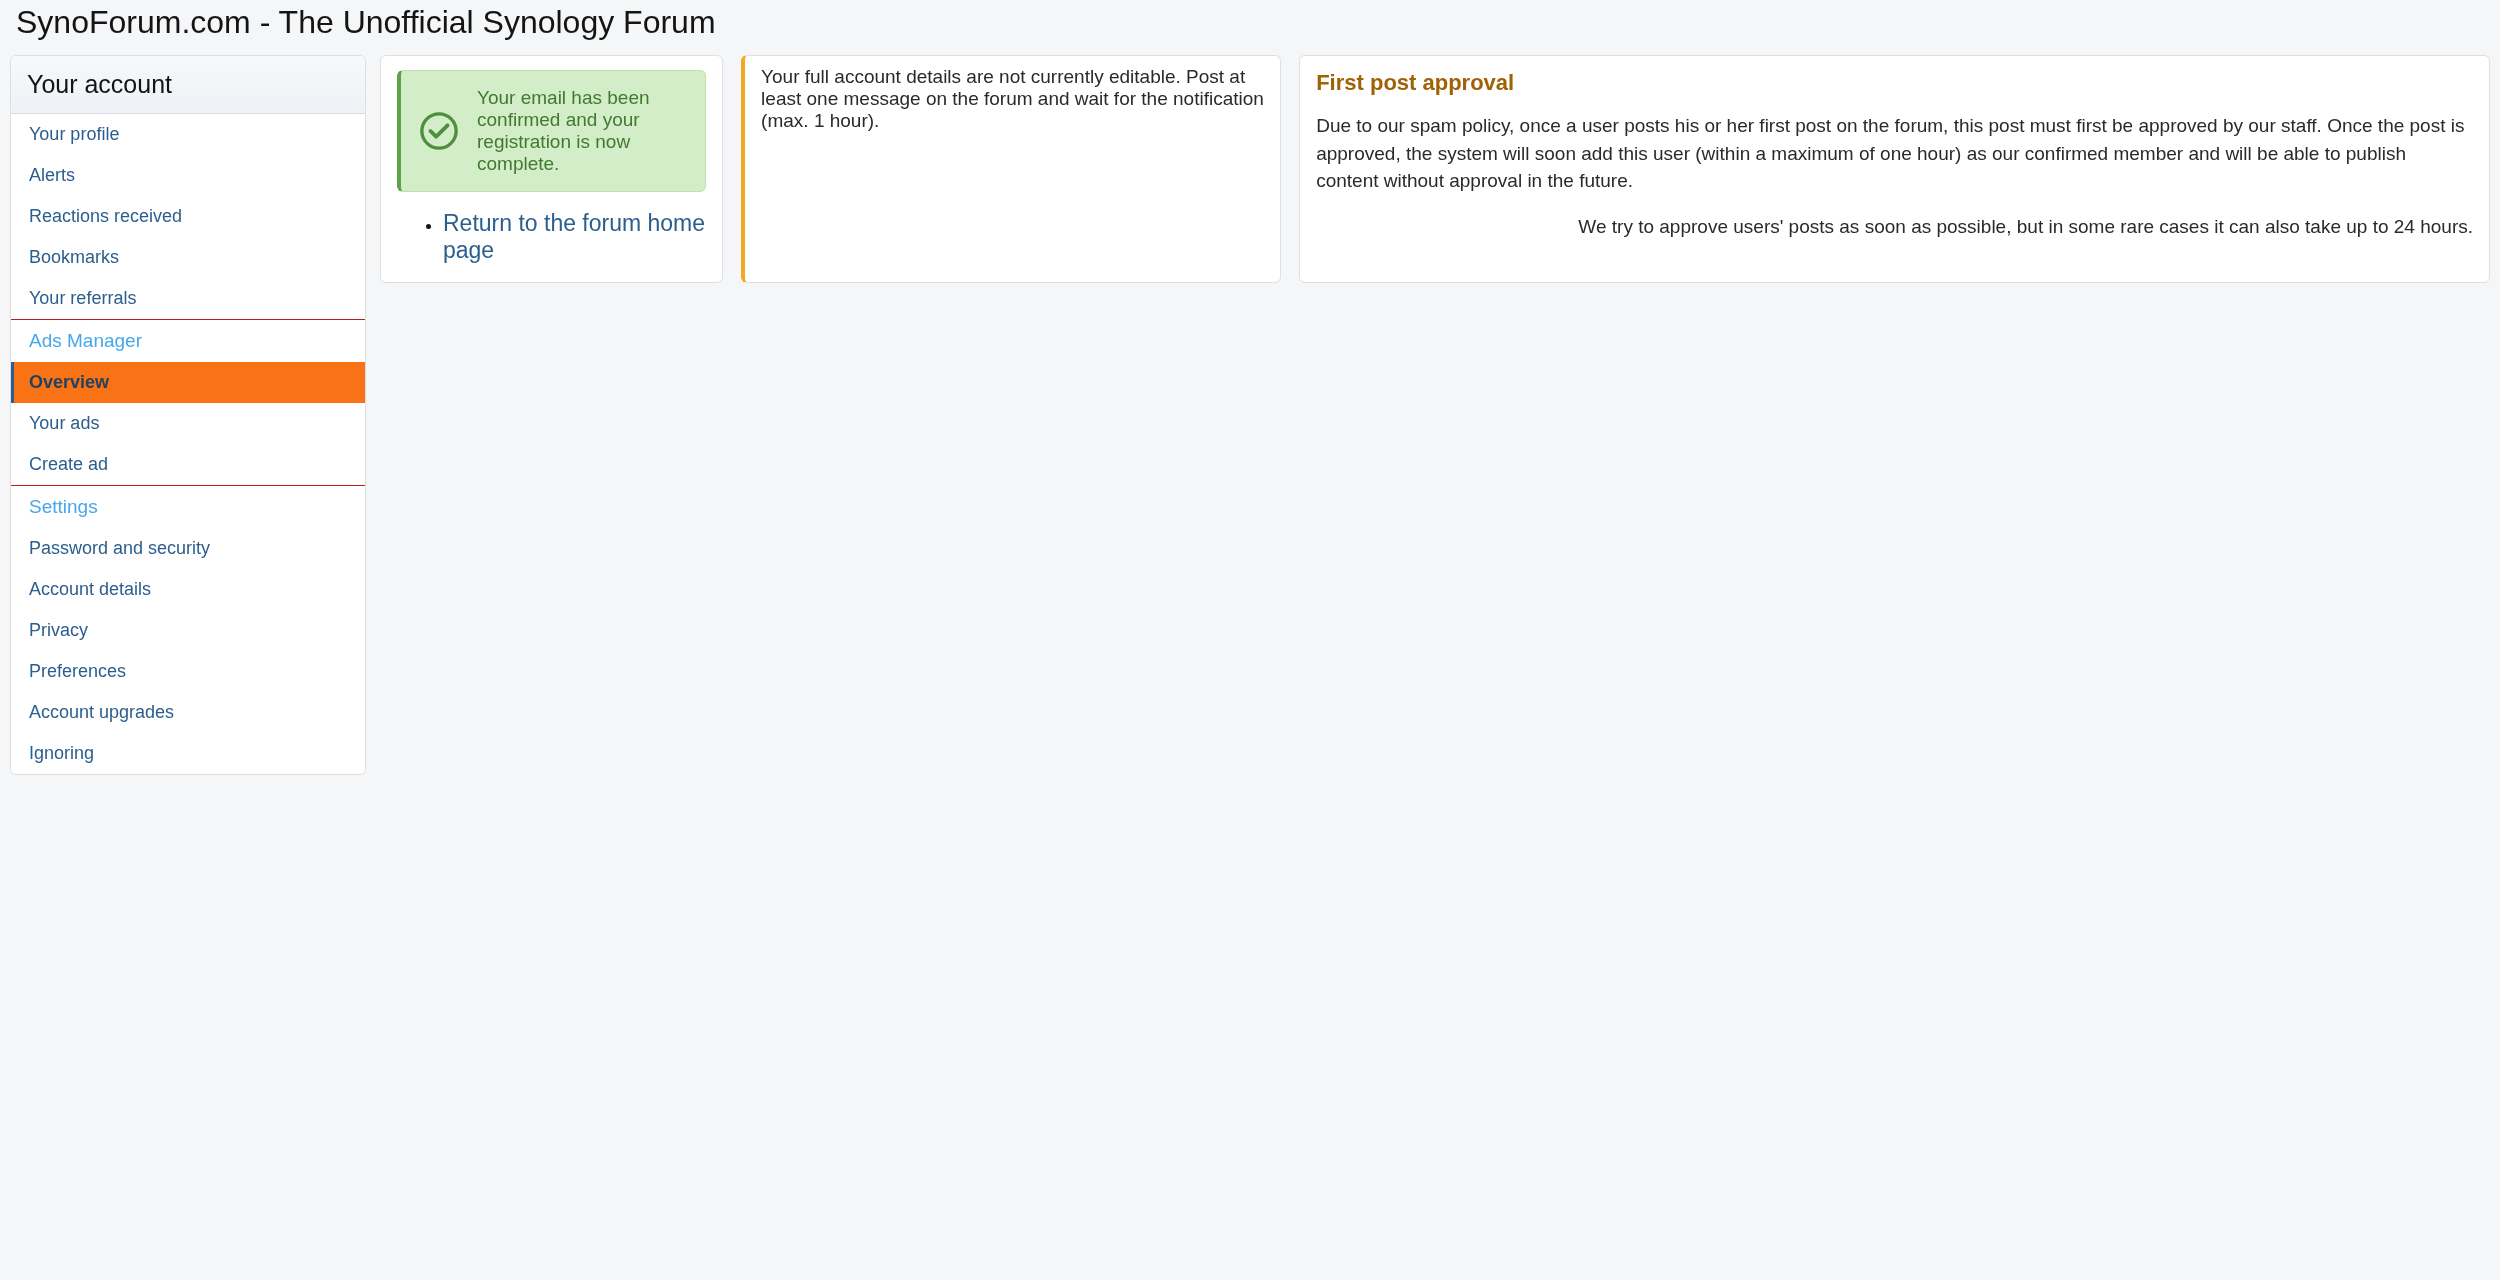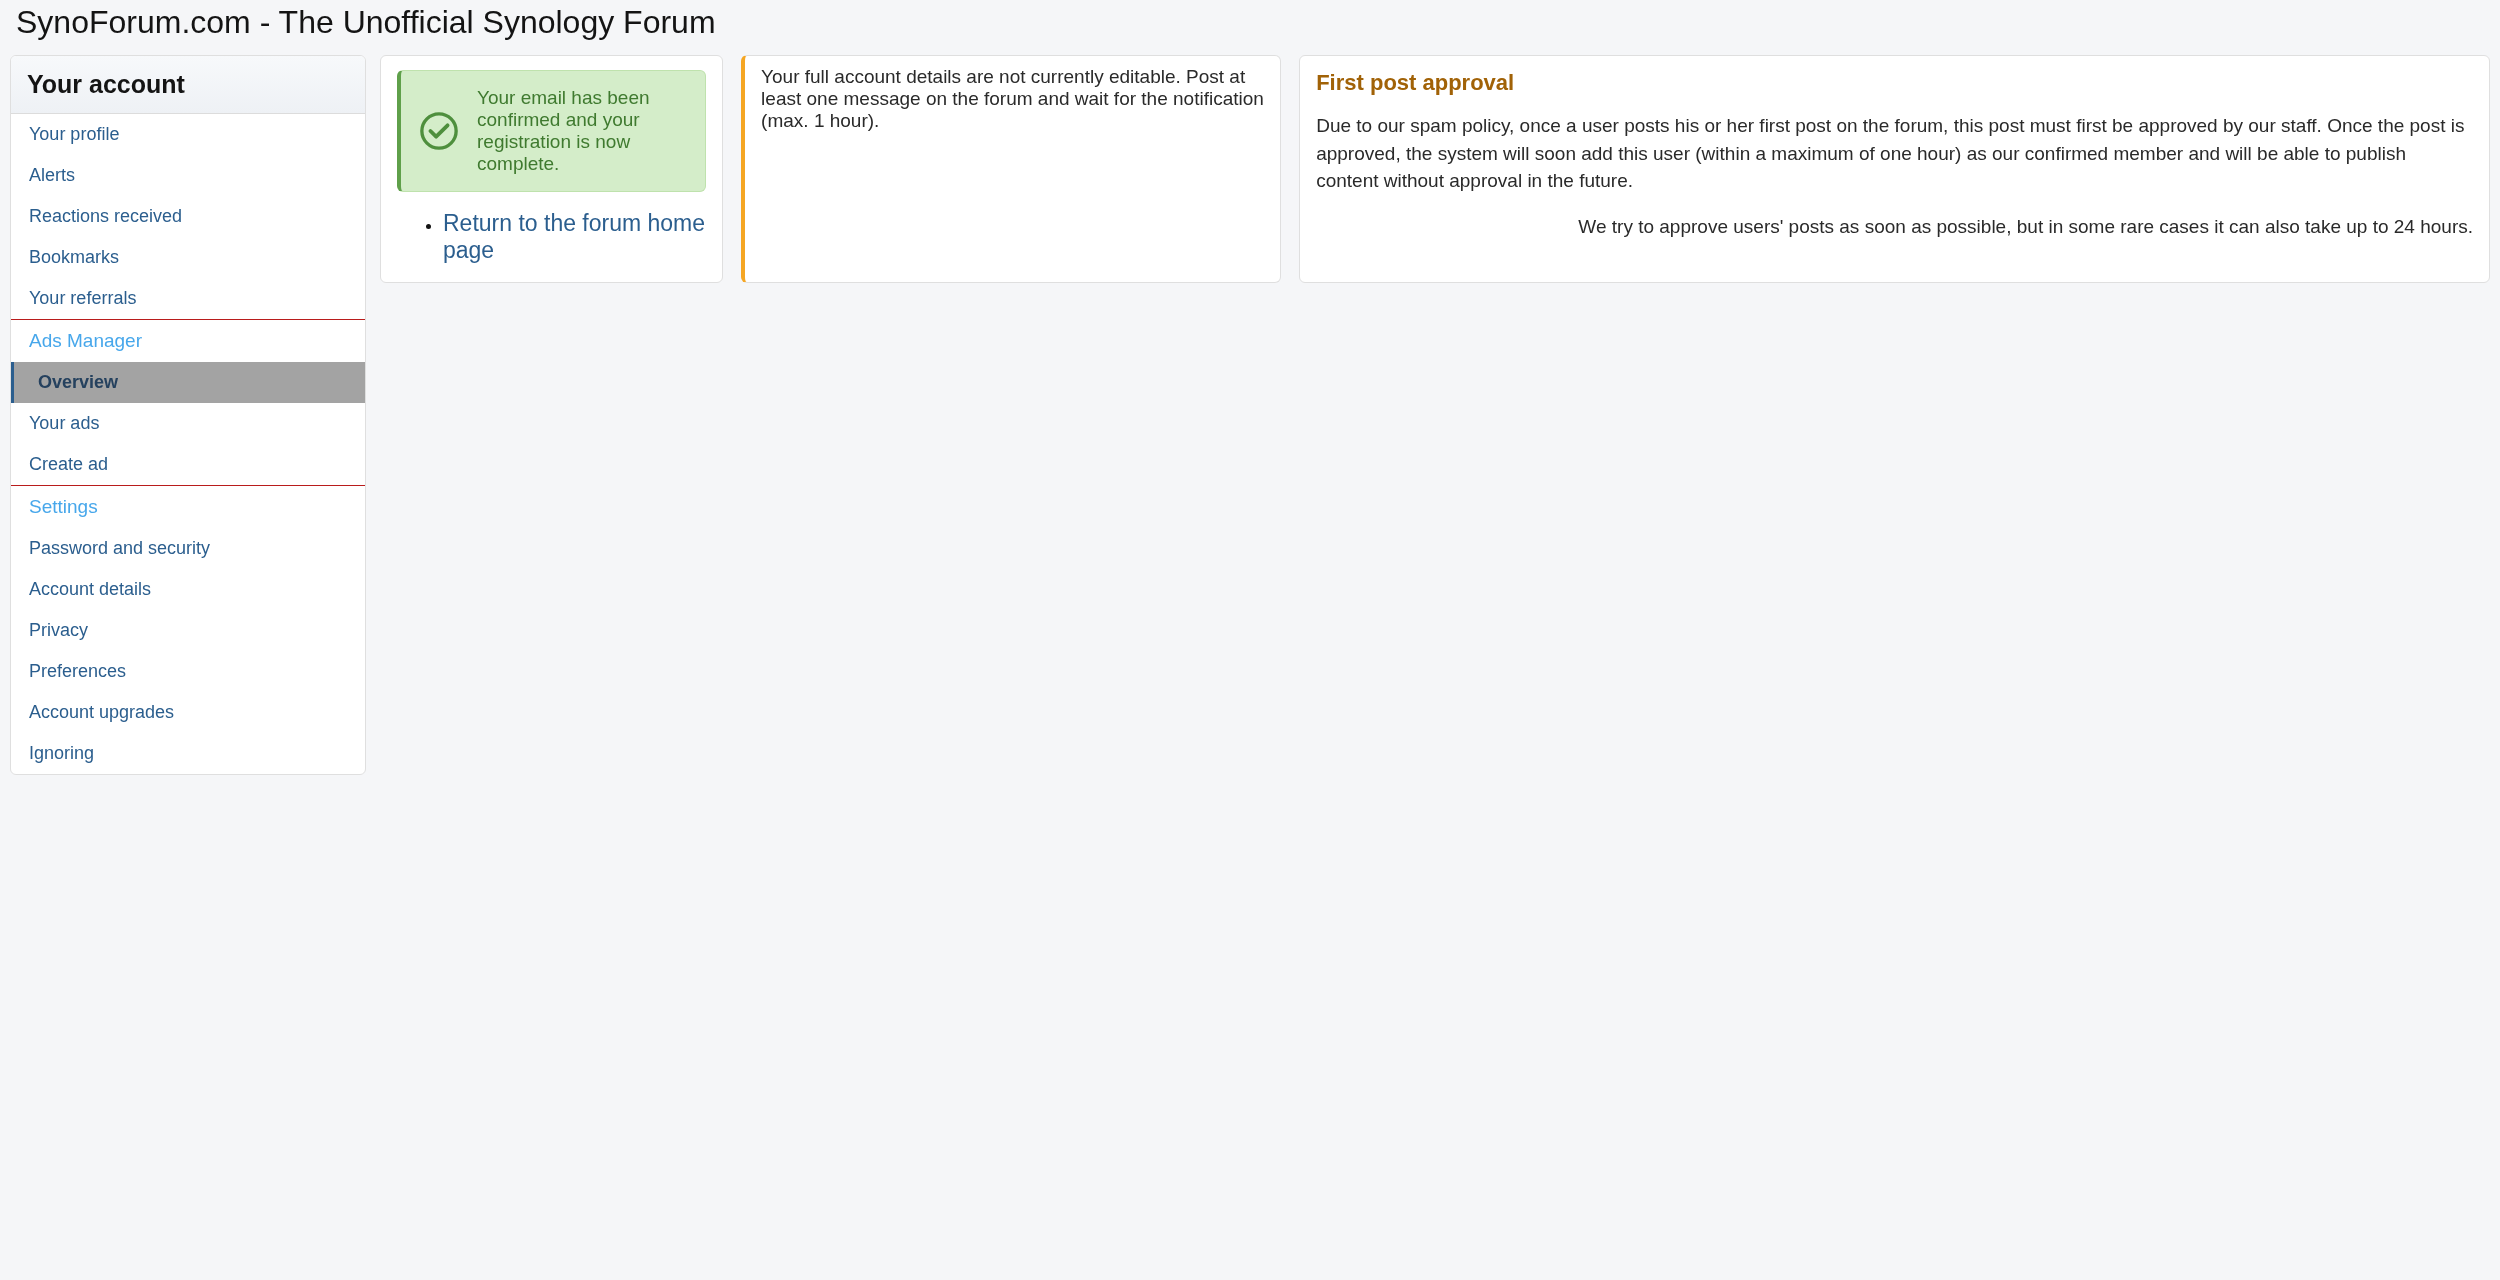--- a/index.html
+++ b/index.html
@@ -24,21 +24,21 @@
   .sidebar {
     width: 356px;
     flex-shrink: 0;
     background: #fff;
     border: 1px solid #dfdfdf;
     border-radius: 6px;
     overflow: hidden;
   }
   .sidebar-title {
     font-size: 25px;
-    font-weight: 700;
+    font-weight: 400;
     color: #141414;
     padding: 14px 16px;
     background: linear-gradient(#f7f9fb, #eef1f5);
     border-bottom: 1px solid #dcdcdc;
   }
   .side-link {
     display: block;
     padding: 10px 18px;
     color: #2b5e8e;
     font-size: 18px;
@@ -50,25 +50,25 @@
   }
   .side-section-header {
     display: block;
     padding: 10px 18px;
     color: #47a7eb;
     font-size: 19px;
     text-decoration: none;
     cursor: pointer;
   }
   .side-link.active {
-    background: #a3a3a3;
+    background: #f97316;
     color: #25415e;
     font-weight: 700;
     border-left: 3px solid #2b5e8e;
-    padding-left: 24px;
+    padding-left: 15px;
   }
   .main {
     flex: 1;
     display: flex;
     flex-direction: row;
     gap: 18px;
   }
   .panel {
     background: #fff;
     border: 1px solid #dfdfdf;

